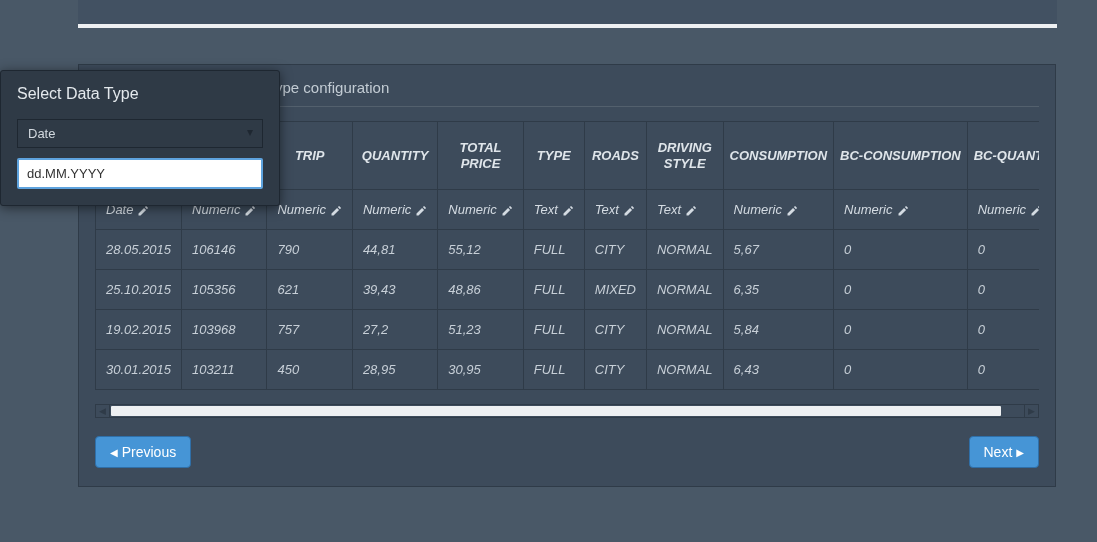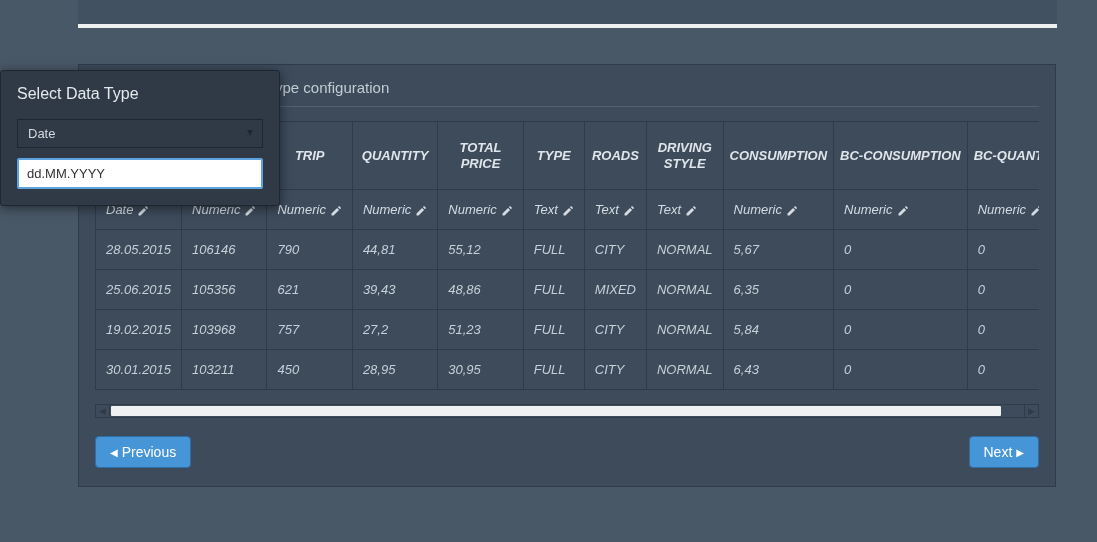--- a/index.html
+++ b/index.html
@@ -261,21 +261,21 @@
               <td>44,81</td>
               <td>55,12</td>
               <td>FULL</td>
               <td>CITY</td>
               <td>NORMAL</td>
               <td>5,67</td>
               <td>0</td>
               <td>0</td>
             </tr>
             <tr>
-              <td>25.06.2015</td>
+              <td>25.10.2015</td>
               <td>105356</td>
               <td>621</td>
               <td>39,43</td>
               <td>48,86</td>
               <td>FULL</td>
               <td>MIXED</td>
               <td>NORMAL</td>
               <td>6,35</td>
               <td>0</td>
               <td>0</td>

